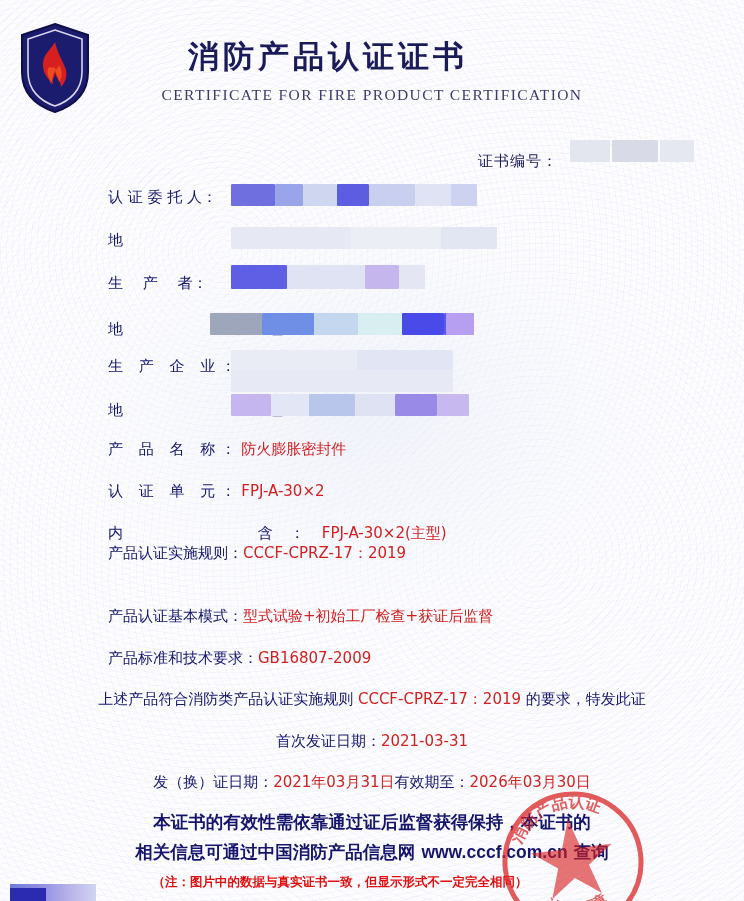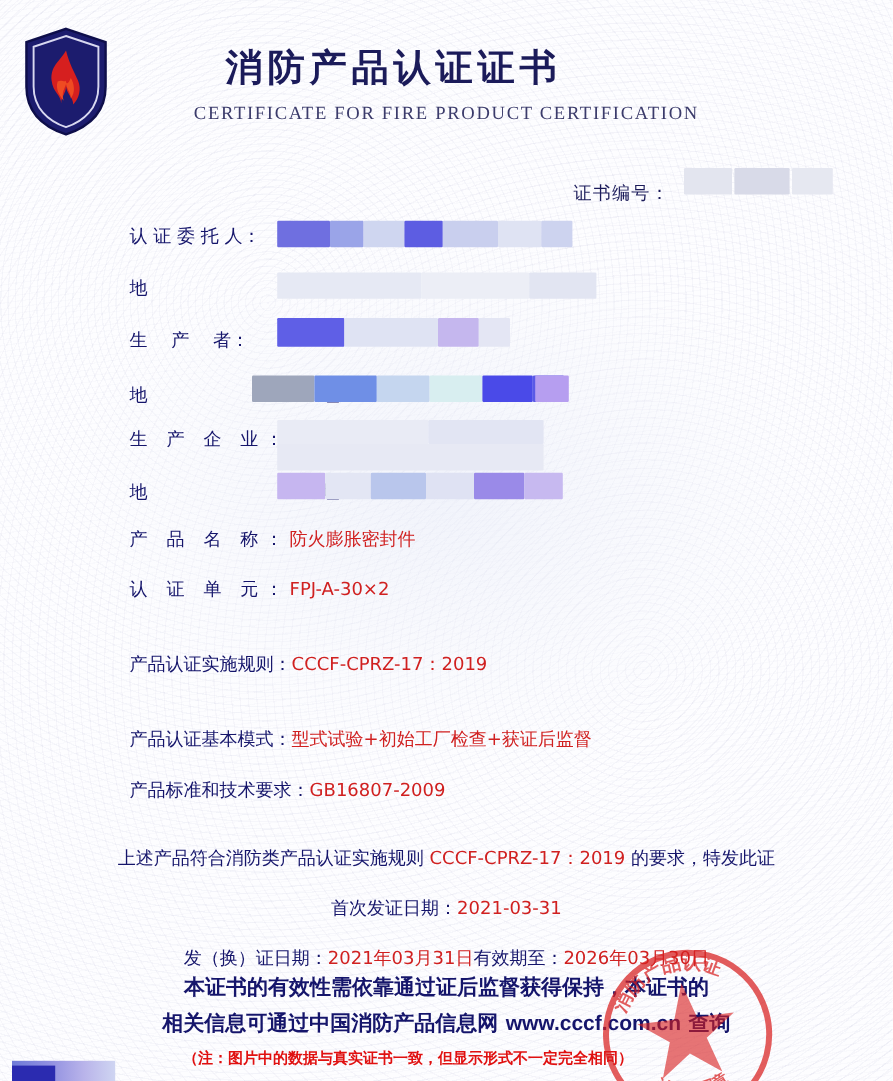--- a/index.html
+++ b/index.html
@@ -97,21 +97,20 @@
   .spaced3 { letter-spacing: 17px; }
 
   .centerline {
     position: absolute;
     left: 0;
     width: 744px;
     text-align: center;
     font-size: 15px;
     color: #15156b;
     font-family: "DejaVu Sans", sans-serif;
-    margin-top: 16px;
   }
   .centerline .val { color: #d02020; }
 
   .footnote {
     position: absolute;
     left: 0;
     width: 744px;
     text-align: center;
     font-size: 17.5px;
     font-weight: bold;
@@ -241,20 +240,23 @@
   <span class="mask" style="left:437px;top:394px;width:32px;height:22px;background:#c7b9f0;"></span>
 
   <div class="field" style="top:440px;">
     <span class="lbl spaced1"><span>产 品 名 称：</span></span><span class="val">防火膨胀密封件</span>
   </div>
 
   <div class="field" style="top:482px;">
     <span class="lbl spaced1"><span>认 证 单 元：</span></span><span class="val">FPJ-A-30×2</span>
   </div>
 
+  <div class="field" style="top:524px;">
+    <span class="lbl spaced3"><span>内　　　 含：</span></span><span class="val">FPJ-A-30×2(主型)</span>
+  </div>
 
   <div class="field" style="top:544px;">
     <span class="lbl">产品认证实施规则：</span><span class="val">CCCF-CPRZ-17：2019</span>
   </div>
 
   <div class="field" style="top:607px;">
     <span class="lbl">产品认证基本模式：</span><span class="val">型式试验+初始工厂检查+获证后监督</span>
   </div>
 
   <div class="field" style="top:649px;">

